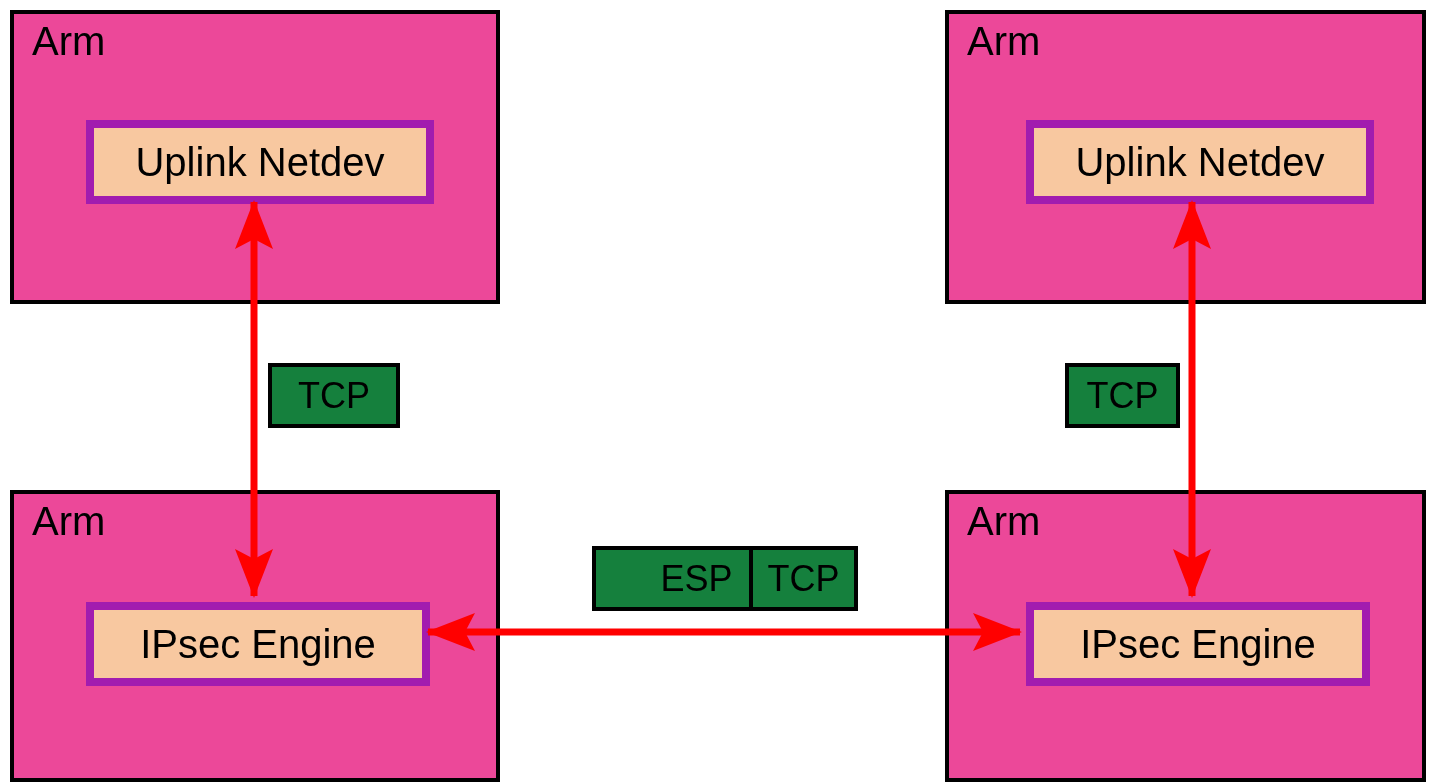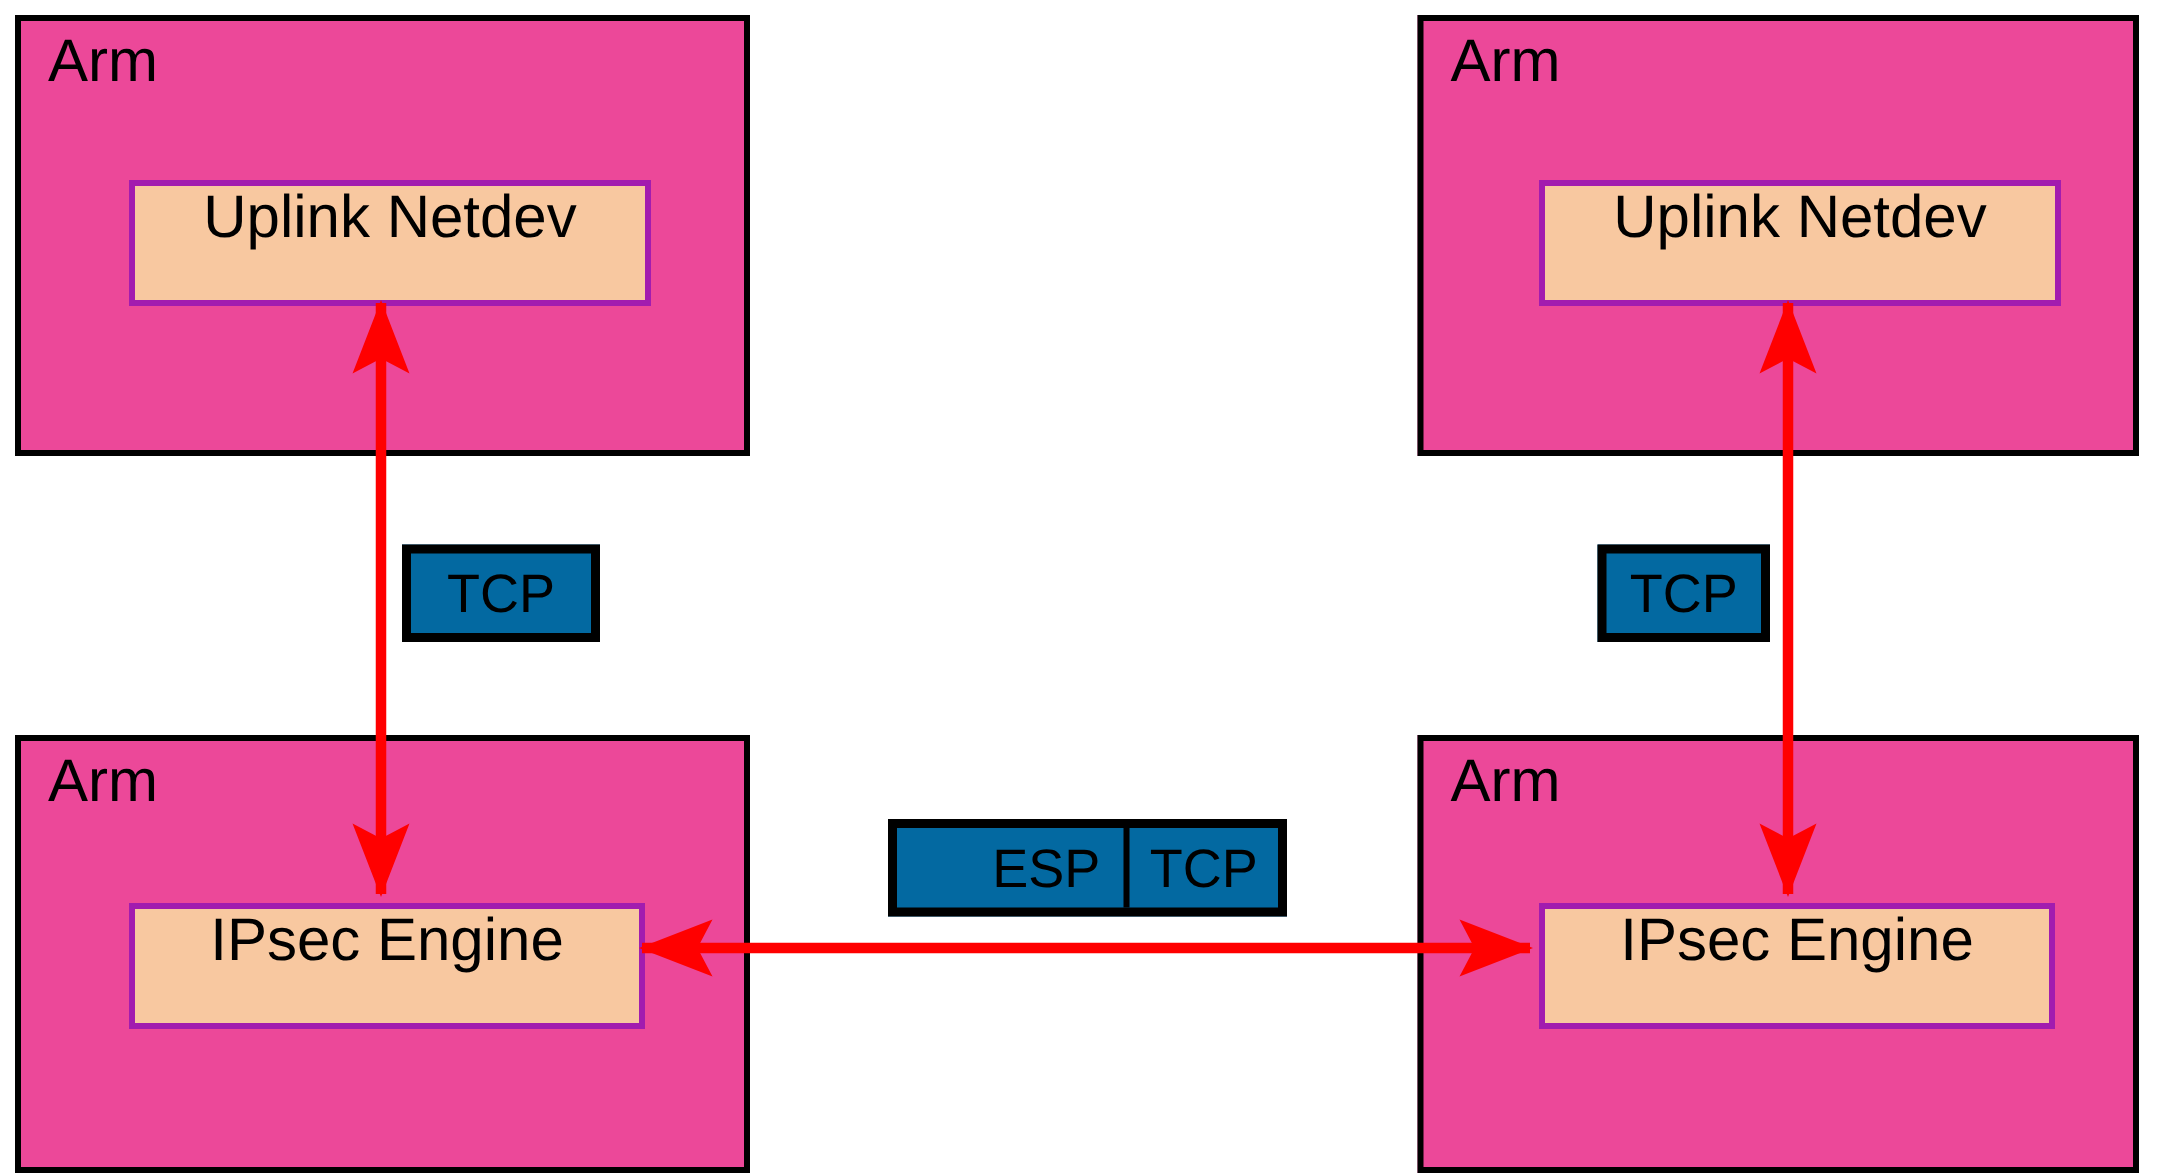--- a/index.html
+++ b/index.html
@@ -28,36 +28,37 @@
     left: 18px;
     font-size: 40px;
     line-height: 1.05;
     color: #000000;
     white-space: nowrap;
   }
   
   .component-box {
     position: absolute;
     background: #f8c8a0;
-    border: 4px solid #a21caf;
+    border: 8px solid #a21caf;
     box-sizing: border-box;
     display: flex;
+    align-items: center;
     justify-content: center;
   }
   .component-label {
     font-size: 40px;
     line-height: 1.05;
     color: #000000;
     white-space: nowrap;
   }
   
   .proto-box {
     position: absolute;
-    background: #0369a1;
-    border: 6px solid #000000;
+    background: #15803d;
+    border: 4px solid #000000;
     box-sizing: border-box;
     display: flex;
     align-items: stretch;
   }
   .proto-cell {
     display: flex;
     align-items: center;
     justify-content: center;
     font-size: 36px;
     line-height: 1.05;

